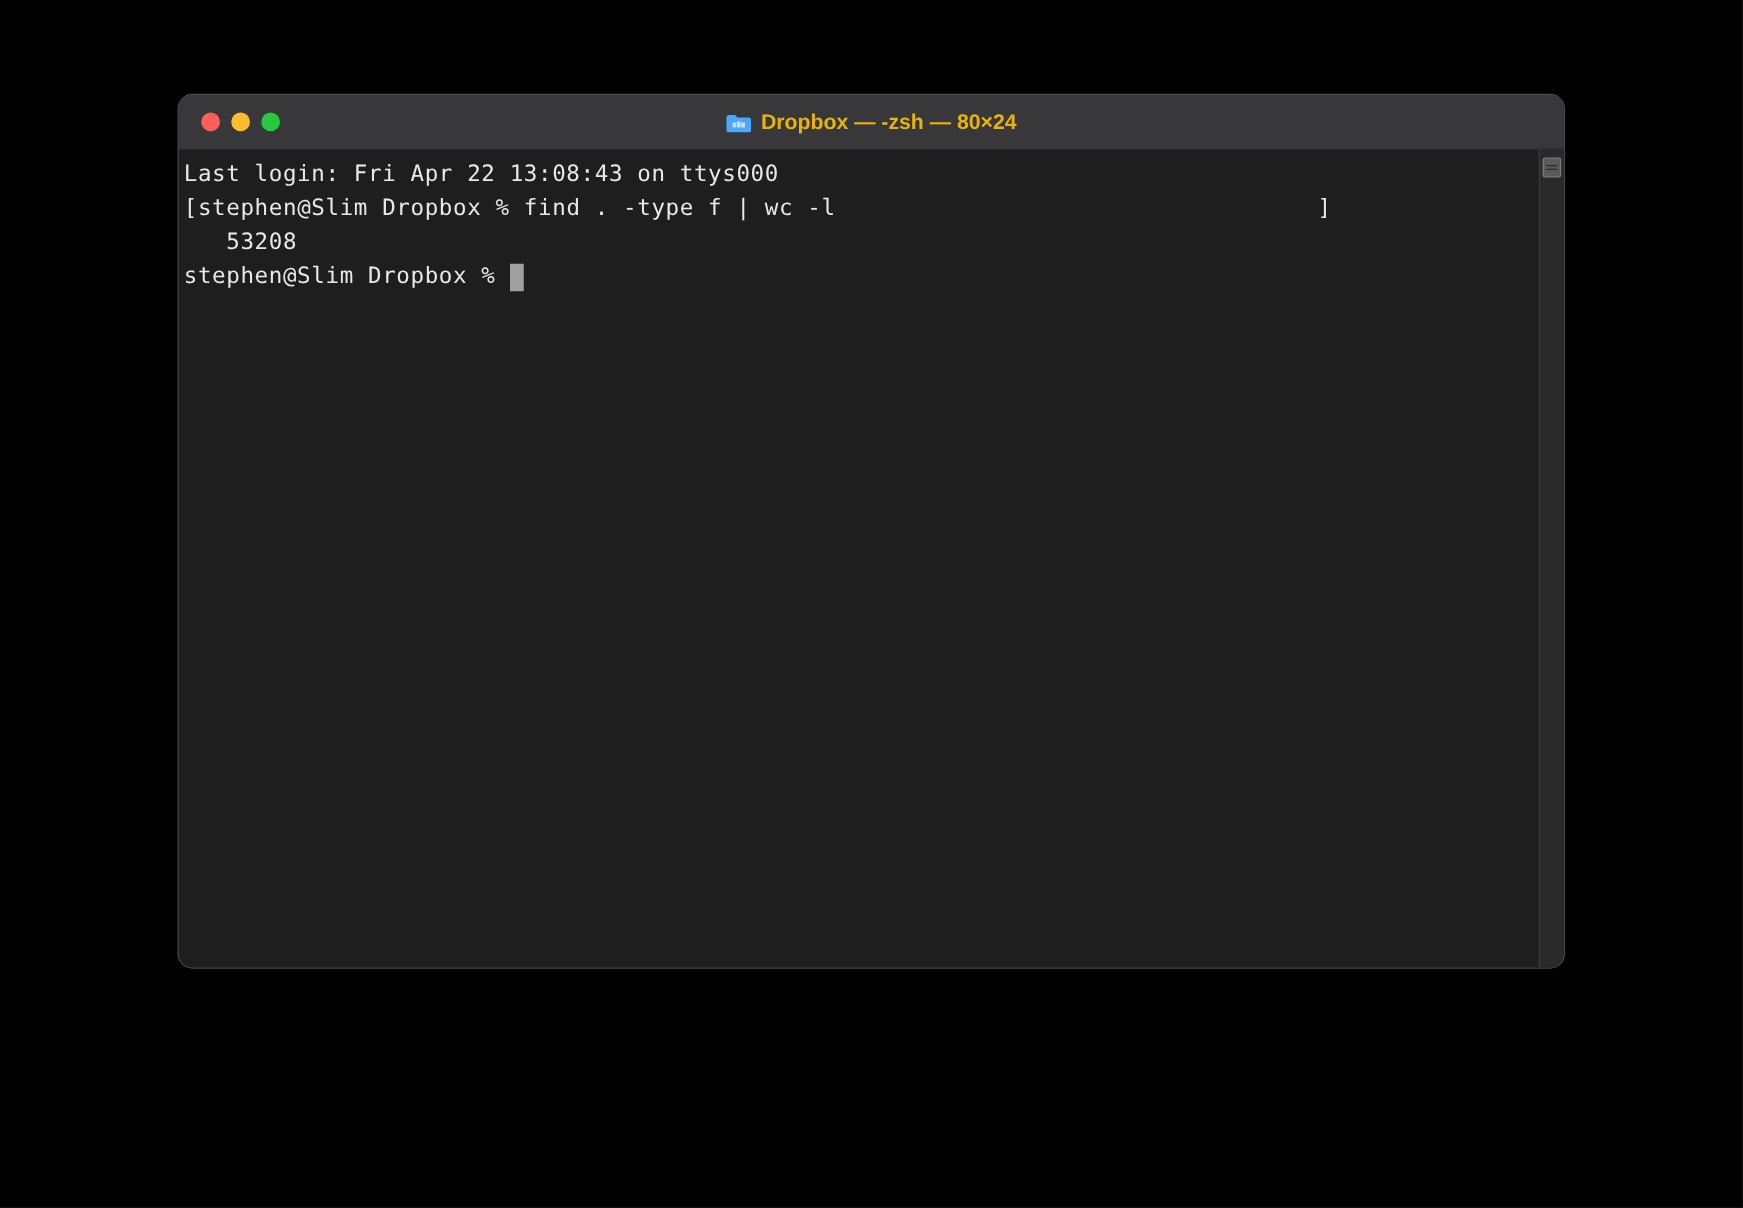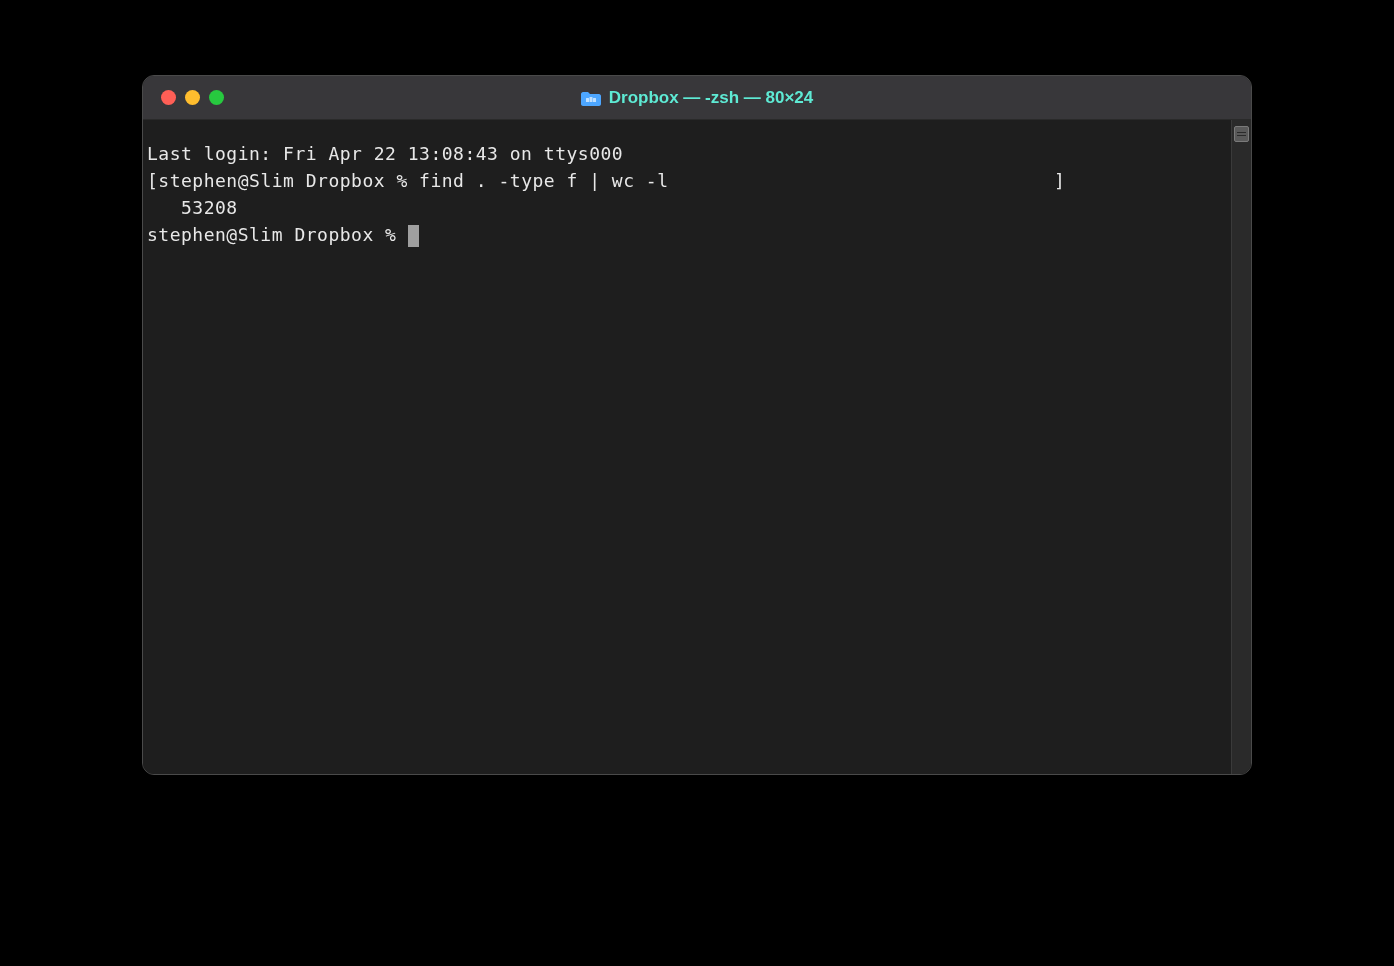--- a/index.html
+++ b/index.html
@@ -52,40 +52,40 @@
     .light.green { background: #27c93f; }
     .title {
       position: absolute;
       left: 0;
       right: 0;
       text-align: center;
       display: flex;
       align-items: center;
       justify-content: center;
       gap: 8px;
-      color: #5eead4;
+      color: #eab308;
       font-family: -apple-system, BlinkMacSystemFont, "Segoe UI", sans-serif;
       font-size: 17px;
       font-weight: 700;
       pointer-events: none;
     }
     .title-icon {
       width: 20px;
       height: 16px;
       flex-shrink: 0;
     }
     .terminal-body {
       flex: 1;
       display: flex;
       background: #1e1e1e;
       position: relative;
     }
     .terminal-content {
       flex: 1;
-      padding: 20px 4px;
+      padding: 6px 4px;
       color: #e8e8e8;
       font-size: 18px;
       line-height: 1.5;
       white-space: pre;
       font-family: "SF Mono", "Menlo", "Monaco", "Consolas", monospace;
       letter-spacing: 0.5px;
     }
     .line {
       display: block;
     }

